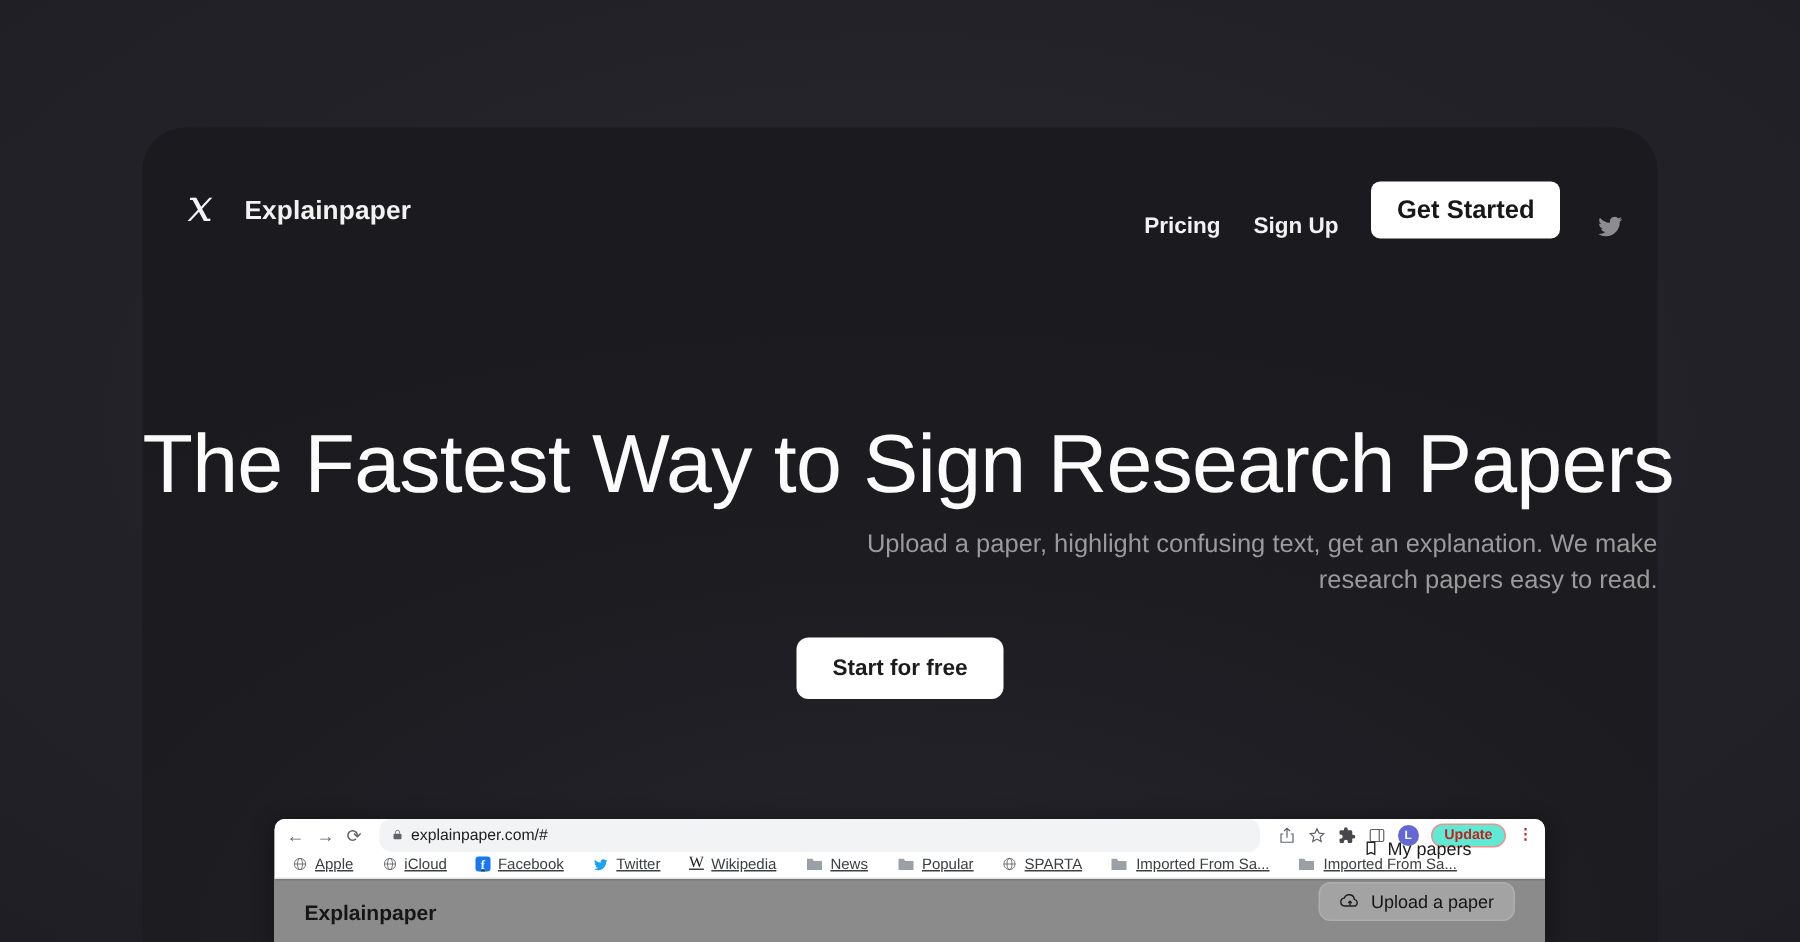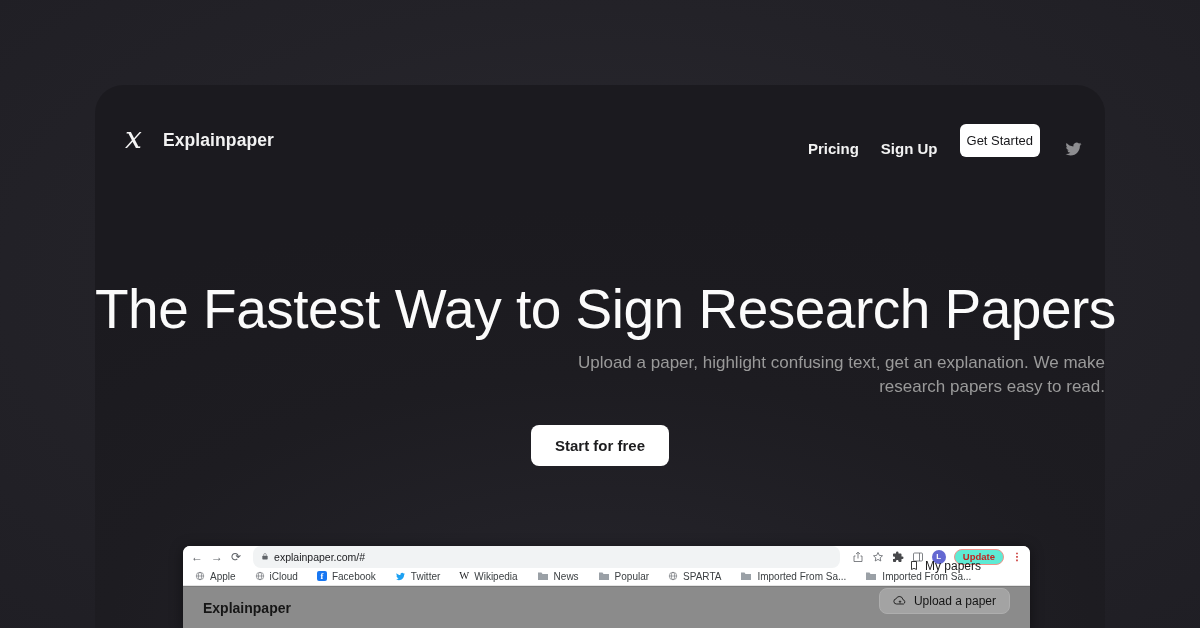--- a/index.html
+++ b/index.html
@@ -25,22 +25,22 @@
   .logo-x {
     font-family:"DejaVu Serif", serif; font-style:italic;
     color:#f5f5f5; font-size:30px; line-height:1; padding-bottom:4px;
   }
   .brand {
     margin-left:21px; color:#f2f2f2; font-weight:bold; font-size:17.5px; letter-spacing:.1px;
   }
   .nav { margin-left:auto; display:flex; align-items:flex-end; gap:22px; }
   .nav-link { color:#f2f2f2; font-weight:bold; font-size:15px; cursor:pointer; }
   .cta-btn {
-    background:#fff; color:#17171a; font-weight:normal; font-size:13px;
-    border:none; border-radius:6px; padding:9px 7px; cursor:pointer;
+    background:#fff; color:#17171a; font-weight:bold; font-size:17px;
+    border:none; border-radius:6px; padding:9px 17px; cursor:pointer;
     font-family:"Liberation Sans", sans-serif;
   }
   .tw-top { width:19px; height:16px; fill:#8d8d90; margin-left:2px; cursor:pointer; }
 
   
   .h1 {
     position:absolute; left:0; width:100%; top:192px;
     text-align:center; color:#fbfbfb; font-size:55px; font-weight:400;
     letter-spacing:-0.5px; white-space:nowrap;
   }
@@ -81,21 +81,21 @@
   .update-pill {
     border:1px solid #f0928a; color:#c5221f; background:#5eead4;
     font-size:9.5px; font-weight:bold; border-radius:9px; padding:1.5px 8px; cursor:pointer;
   }
   .red-dots { color:#c5221f; font-size:10px; font-weight:bold; line-height:1; cursor:pointer; }
 
   .bookmarks {
     height:19px; background:#fff; display:flex; align-items:center;
     padding:0 12px; gap:19px; border-bottom:1px solid #e3e3e3; white-space:nowrap;
   }
-  .bm { display:flex; align-items:center; gap:5px; font-size:10px; color:#3c4043; cursor:pointer; }
+  .bm { display:flex; align-items:center; gap:5px; font-size:10px; color:#3c4043; cursor:pointer;text-decoration:underline; }
   .bm-globe { width:10px; height:10px; stroke:#5f6368; fill:none; stroke-width:1.4; }
   .bm-fb {
     width:10px; height:10px; background:#1877f2; border-radius:2px; color:#fff;
     font-size:8.5px; font-weight:bold; display:flex; align-items:center; justify-content:center;
     font-family:"Liberation Serif", serif;
   }
   .bm-tw { width:11px; height:9px; fill:#1da1f2; }
   .bm-w { font-family:"Liberation Serif", serif; font-size:10.5px; color:#202124; line-height:1; }
   .bm-folder { width:12px; height:10px; fill:#9aa0a6; }
 

